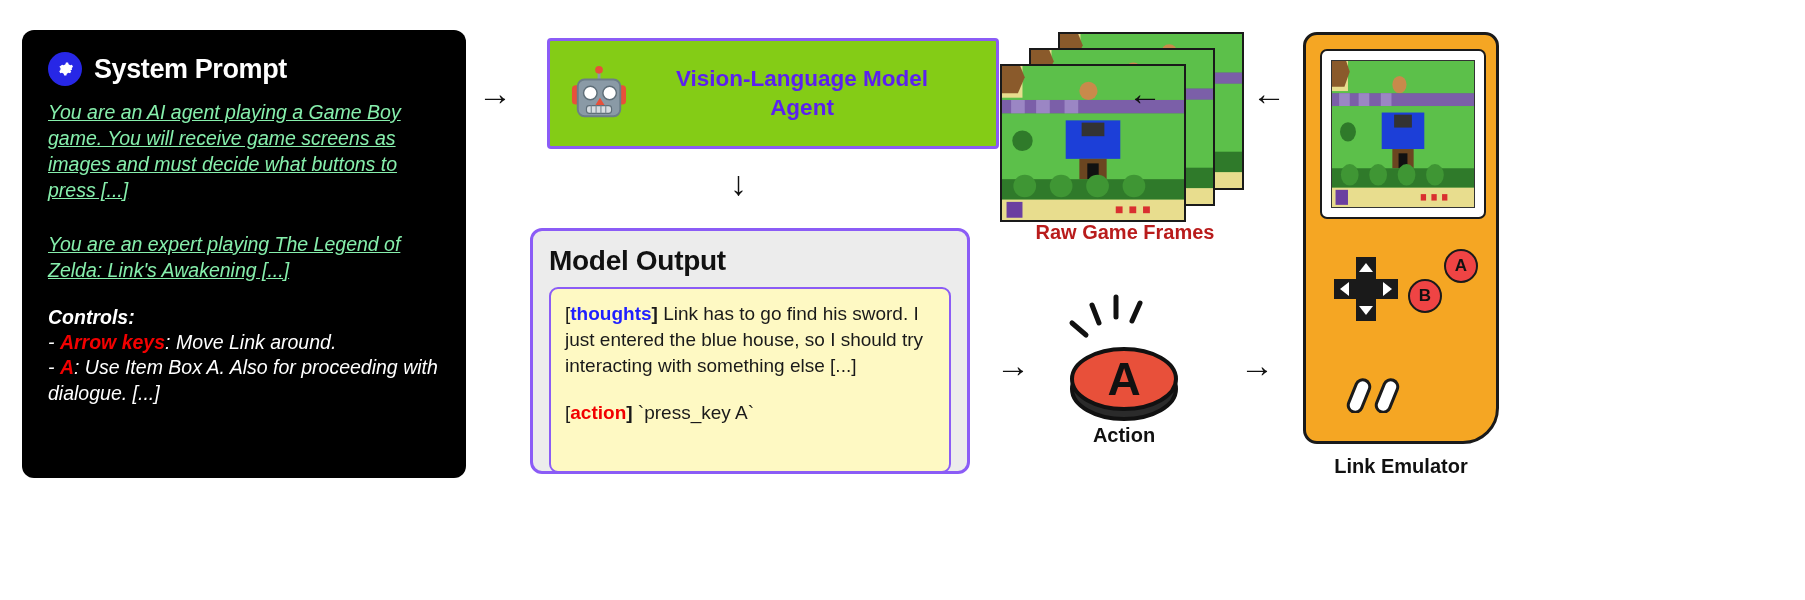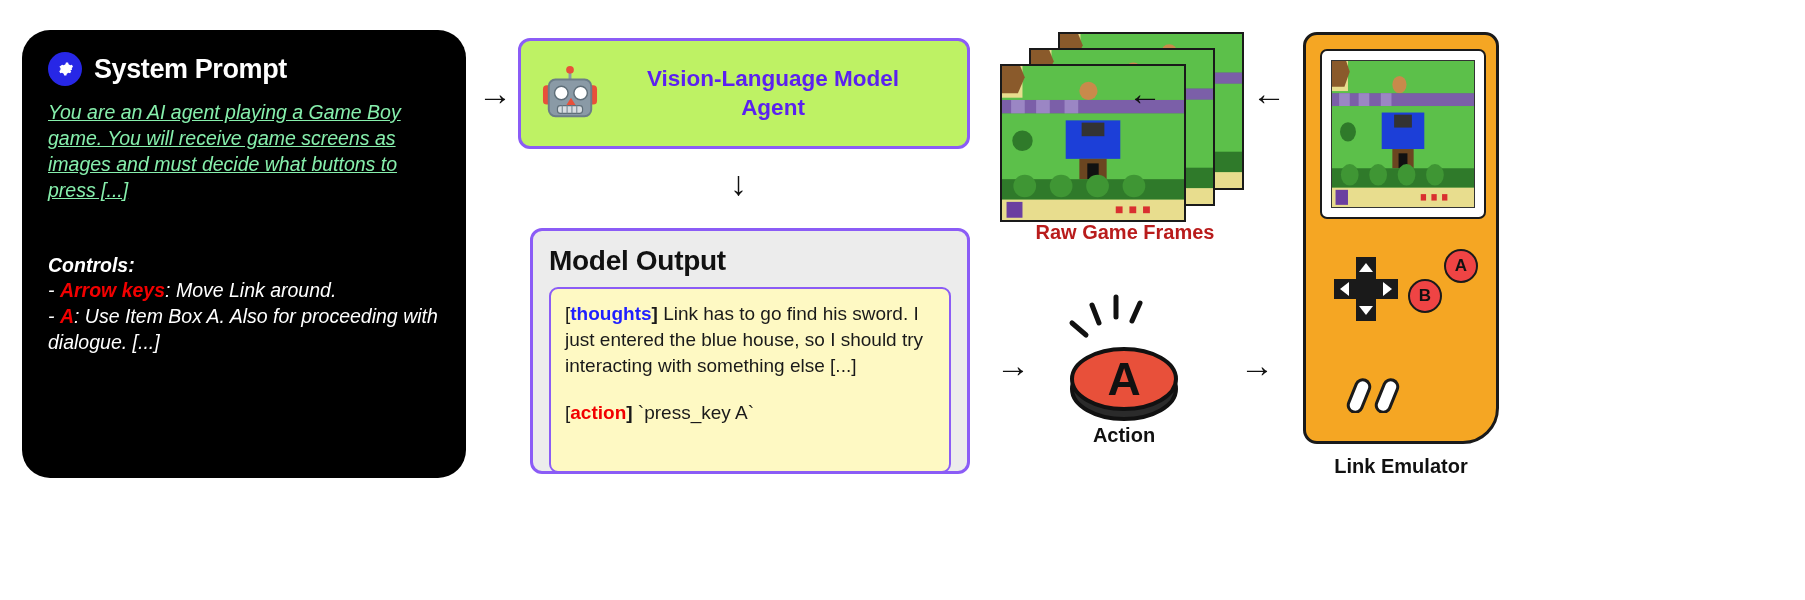--- a/index.html
+++ b/index.html
@@ -2,43 +2,43 @@
 <html><head>
 <meta charset="utf-8">
 <style>
   * { box-sizing: border-box; margin: 0; padding: 0; }
   html, body { width: 1805px; height: 600px; background: #ffffff; overflow: hidden; }
   body { font-family: "Liberation Sans", sans-serif; position: relative; }
 
   
   .prompt-panel {
     position: absolute; left: 22px; top: 30px; width: 444px; height: 448px;
-    background: #000000; border-radius: 28px; padding: 22px 26px; color: #ffffff;
+    background: #000000; border-radius: 12px; padding: 22px 26px; color: #ffffff;
   }
   .prompt-head { display: flex; align-items: center; gap: 12px; }
   .prompt-head + .prompt-body { margin-top: 14px; }
   .badge { width: 34px; height: 34px; border-radius: 50%; flex: 0 0 34px;
            display: flex; align-items: center; justify-content: center; }
   .badge.blue { background: #2727e6; }
   .badge.green { background: #11a75a; }
   .prompt-title { font-size: 27px; font-weight: bold; letter-spacing: -0.4px; }
   .prompt-body { font-size: 19.5px; font-style: italic; line-height: 1.33; color: #86efac; text-decoration: underline; }
   .gap { height: 28px; }
   .controls-head { font-size: 19.5px; font-style: italic; font-weight: bold; margin-bottom: 1px; }
   .ctl-line { font-size: 19.5px; font-style: italic; line-height: 1.33; }
   .ctl-key { color: #f20000; font-weight: bold; }
 
   
   .arrow { position: absolute; font-size: 34px; font-weight: bold; color: #111;
            line-height: 1; user-select: none; }
 
   
   .vlm-box {
-    position: absolute; left: 518px; top: 38px; width: 452px; height: 111px;
-    background: #bef264; border: 3px solid #8b5cf6; border-radius: 12px;
+    position: absolute; left: 547px; top: 38px; width: 452px; height: 111px;
+    background: #84cc16; border: 3px solid #8b5cf6; border-radius: 4px;
     display: flex; align-items: center; padding: 0 18px; gap: 16px;
   }
   .robot { width: 62px; height: 56px; flex: 0 0 62px; }
   .vlm-label { flex: 1; text-align: center; color: #5b21f0; font-weight: bold;
                font-size: 22.5px; line-height: 1.28; padding-right: 20px; }
 
   
   .mo-box {
     position: absolute; left: 530px; top: 228px; width: 440px; height: 246px;
     background: #ececec; border: 3px solid #8b5cf6; border-radius: 12px; padding: 14px 16px;
@@ -94,20 +94,21 @@
         <path d="M12 8.2a3.8 3.8 0 100 7.6 3.8 3.8 0 000-7.6zm0 5.9a2.1 2.1 0 110-4.2 2.1 2.1 0 010 4.2z"></path>
         <path d="M20.3 13.2l-.1-2.4 1.4-1.5-1.3-2.3-2 .5-2-1.2-.6-2h-2.6l-.6 2-2 1.2-2-.5L5.2 9.3l1.4 1.5-.1 2.4-1.4 1.5 1.3 2.3 2-.5 2 1.2.6 2h2.6l.6-2 2-1.2 2 .5 1.3-2.3-1.2-1.5z"></path>
       </svg>
     </span>
     <span class="prompt-title">System Prompt</span>
   </div>
   <div class="prompt-body">You are an AI agent playing a Game Boy game. You will receive game screens as images and must decide what buttons to press [...]</div>
 
   <div class="gap"></div>
 
+  <div class="prompt-body">You are an expert playing The Legend of Zelda: Link's Awakening [...]</div>
 
   <div style="height:22px"></div>
 
   <div class="controls-head">Controls:</div>
 
   <div class="ctl-line">
     <span>- </span><span class="ctl-key">Arrow keys</span><span>: Move Link around.</span>
   </div>
 
   <div class="ctl-line">

